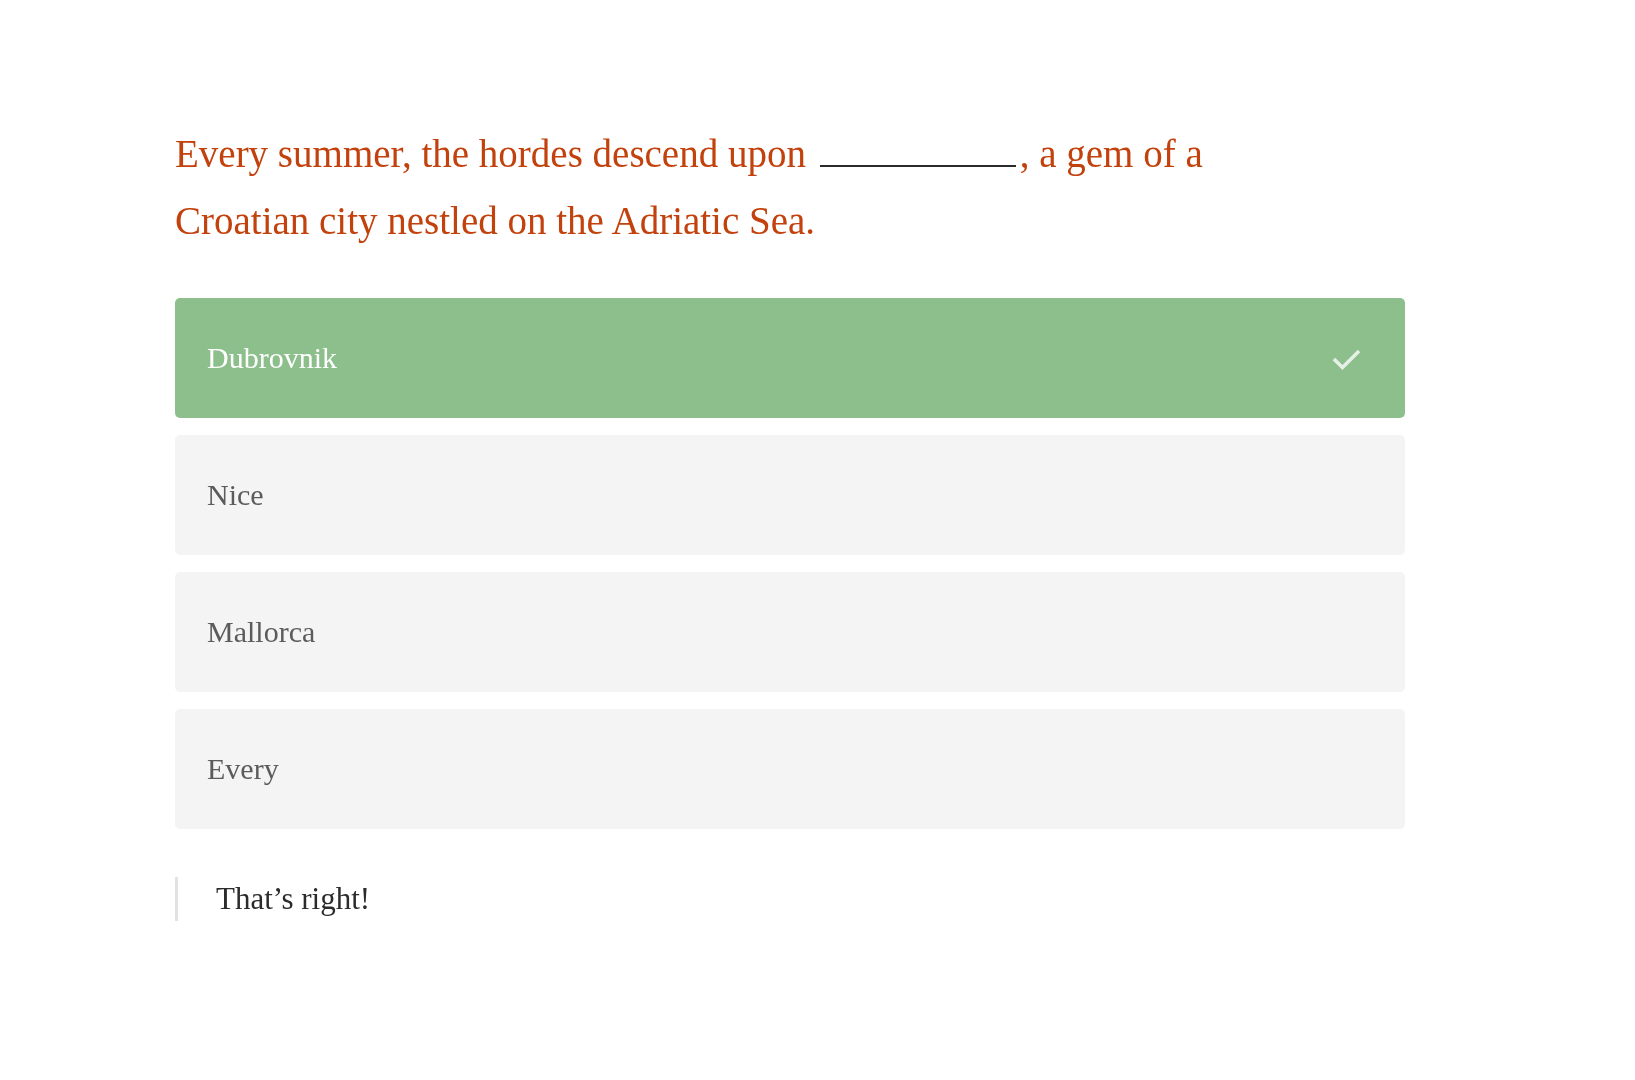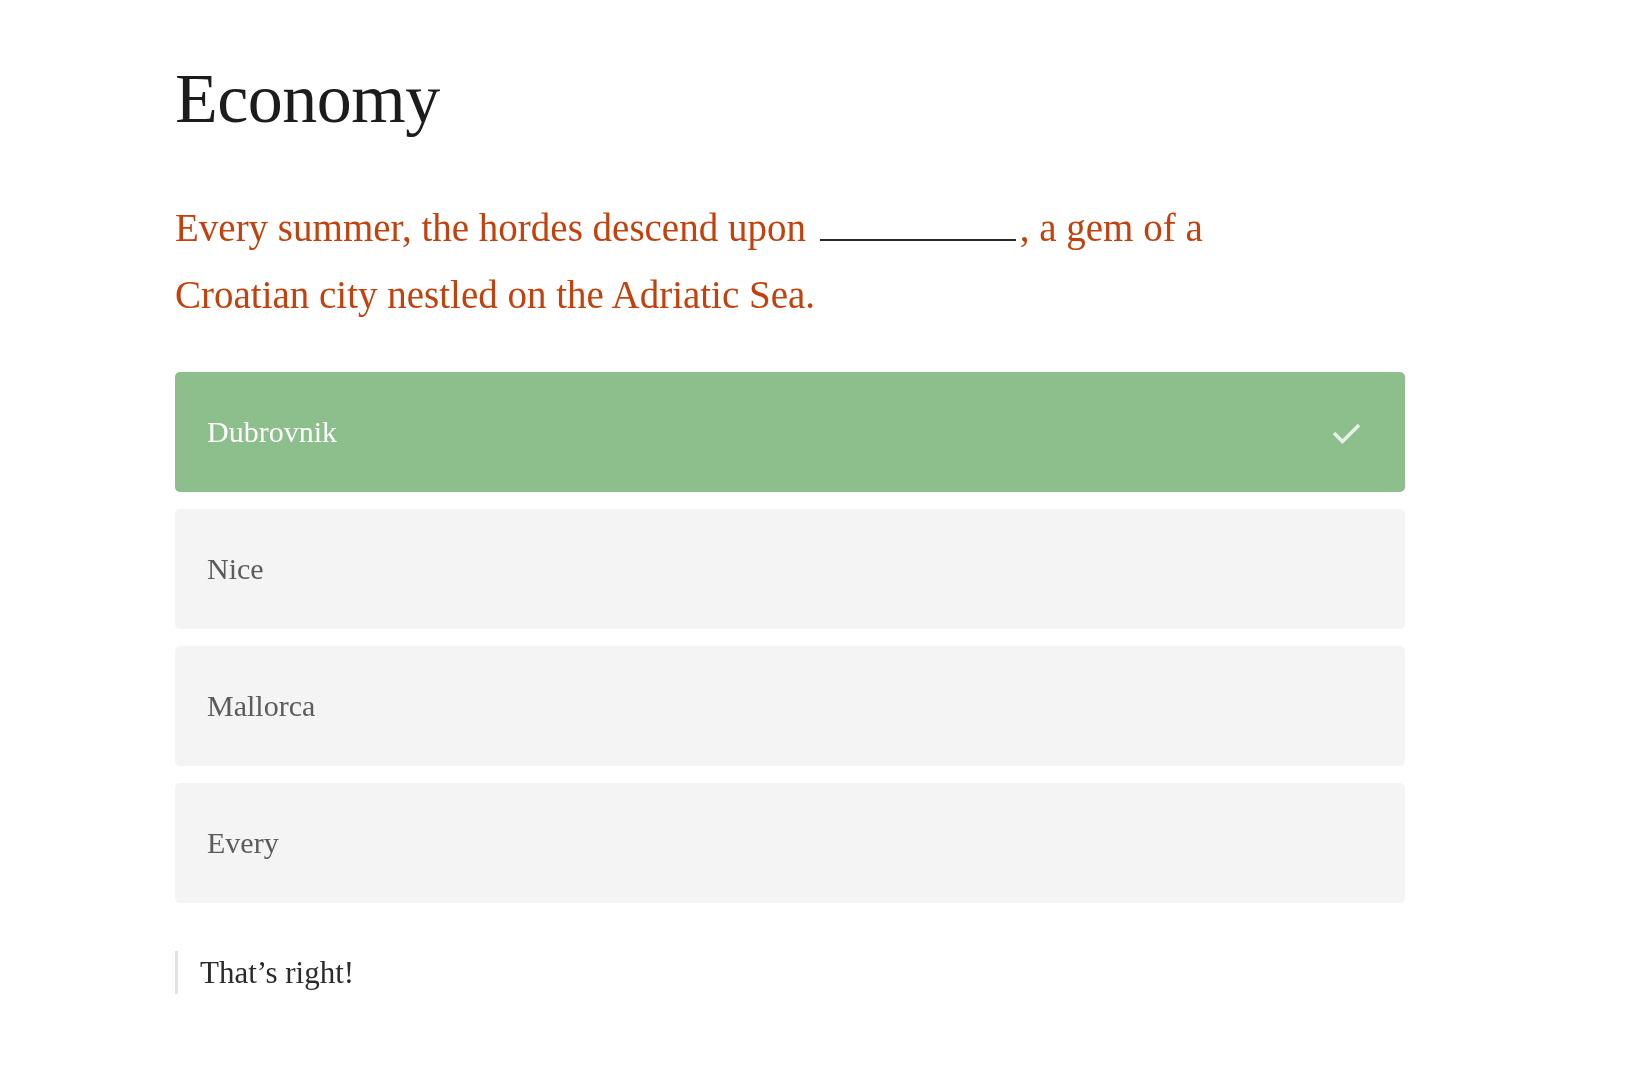--- a/index.html
+++ b/index.html
@@ -81,34 +81,33 @@
     position: absolute;
     right: 42px;
     top: 50%;
     transform: translateY(-50%);
     width: 34px;
     height: 34px;
     color: #e6f0e6;
   }
   .feedback {
     margin-top: 48px;
-    padding-left: 22px;
+    padding-left: 38px;
     border-left: 3px solid #e2e2e2;
     font-size: 31px;
     color: #2b2b2b;
     line-height: 1.4;
   }
 </style>
 </head>
 <body>
 
 <div class="page">
   <div class="quiz">
 
-    <h1 class="quiz-title">Economy</h1>
 
     <div class="question">
       <span>Every summer, the hordes descend upon </span><span class="blank"></span><span>, a gem of a Croatian city nestled on the Adriatic Sea.</span>
     </div>
 
     <div class="options">
 
       <div class="option correct">
         <span class="label">Dubrovnik</span>
         <span class="check-icon">

